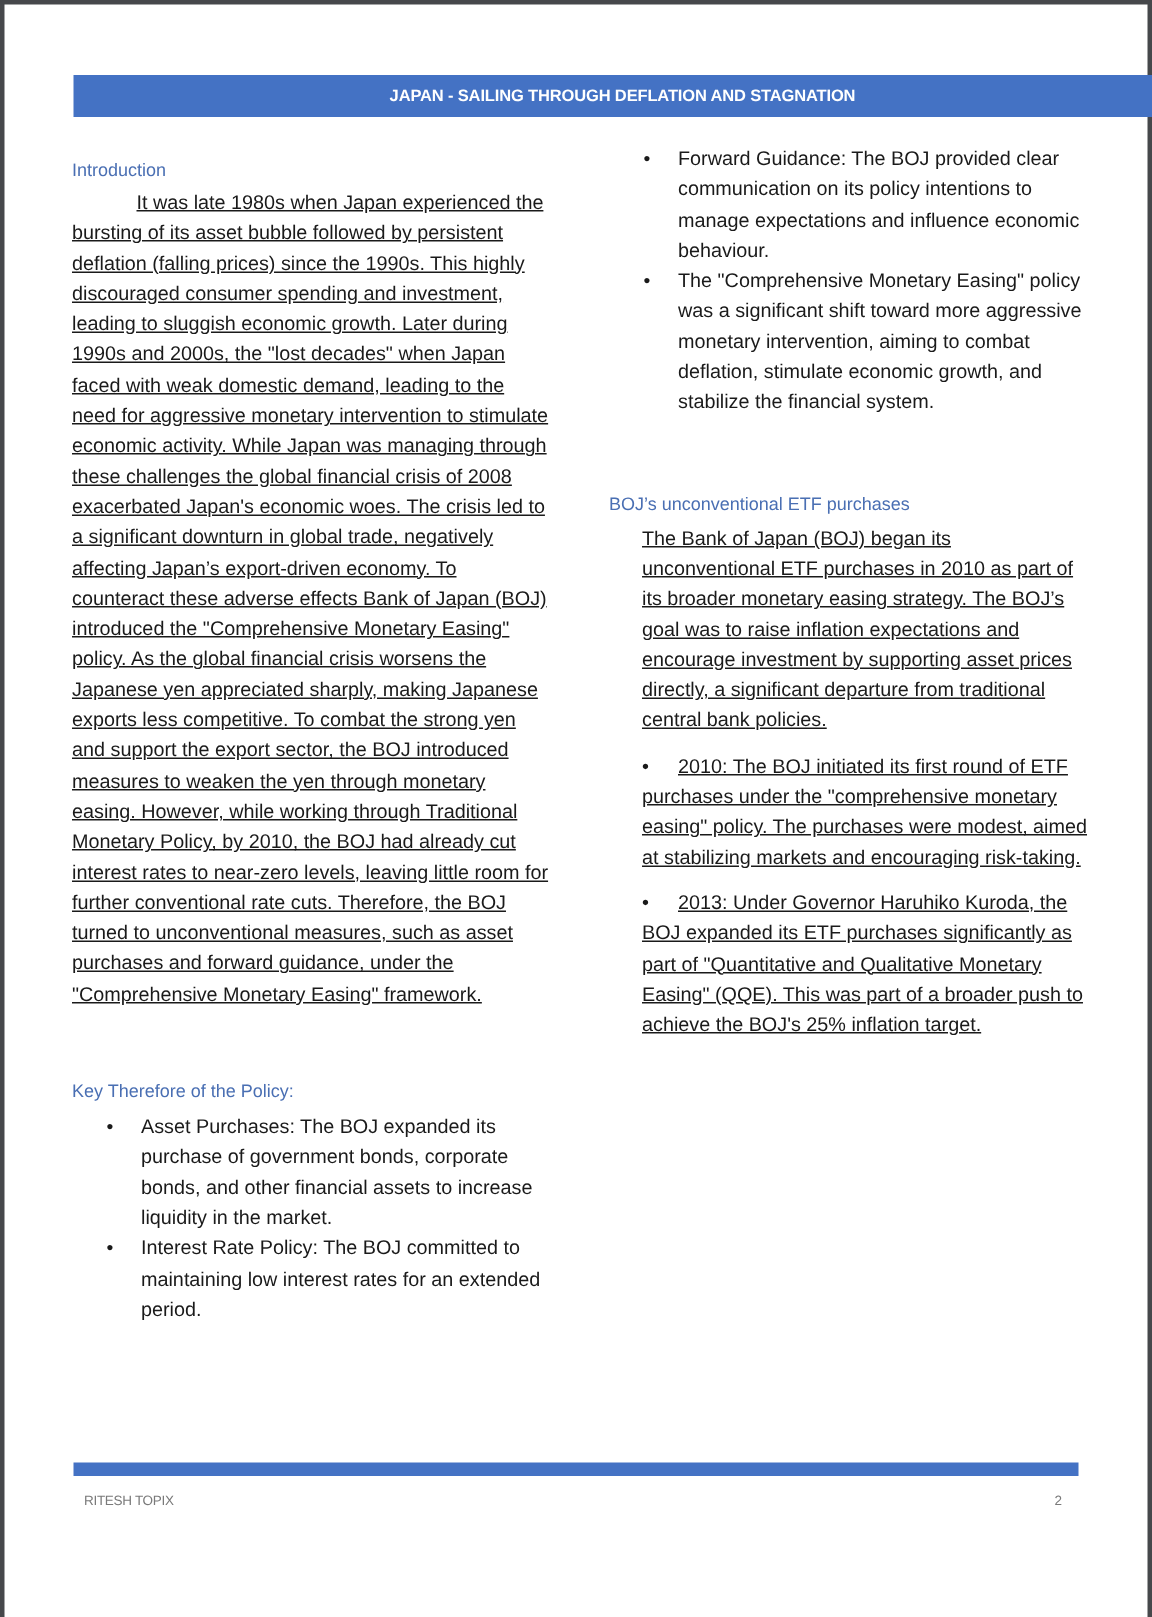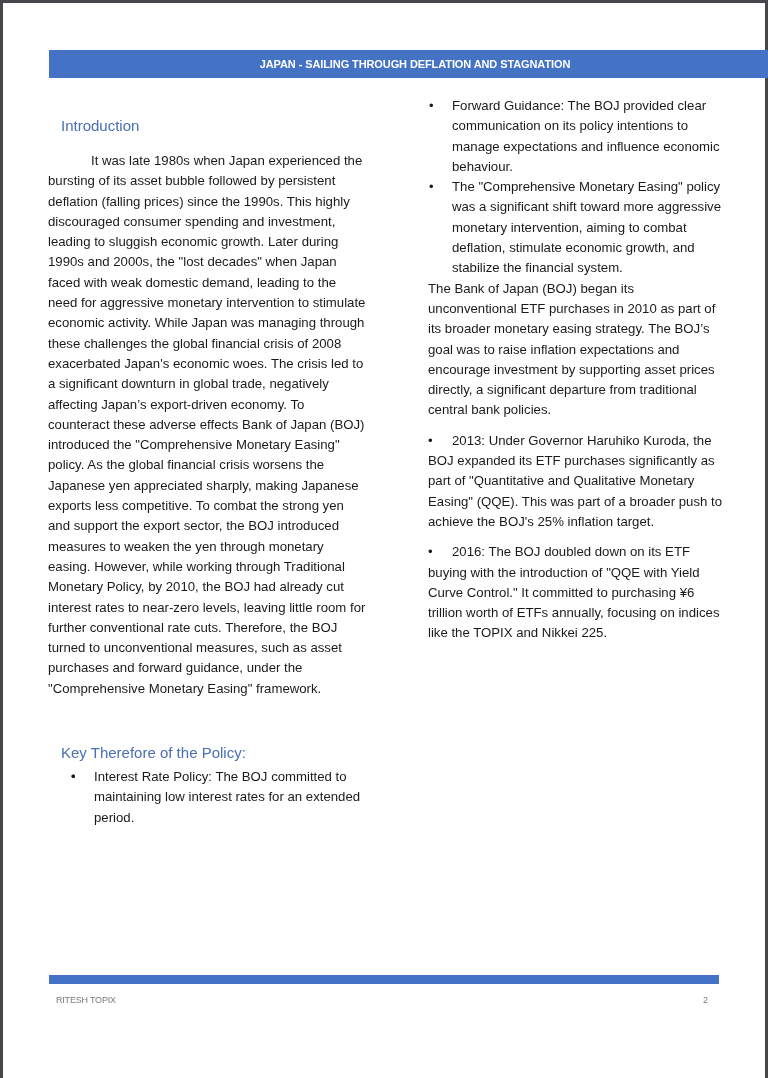--- a/index.html
+++ b/index.html
@@ -45,26 +45,27 @@
       width: 320px;
     }
     .col-right {
       left: 403px;
       top: 93px;
       width: 320px;
     }
     h2 {
       font-weight: normal;
       color: #4a6fb3;
-      font-size: 15px;
-      margin: 13px;
+      font-size: 12px;
+      margin: 0;
       line-height: 24px;
     }
     p {
       margin: 0;
+      text-decoration: underline;
     }
     .indent-first {
       text-indent: 43px;
     }
     ul.bullets {
       list-style: none;
       margin: 0;
       padding: 0 0 0 44px;
     }
     ul.bullets li {
@@ -117,47 +118,49 @@
   </div>
 
   <div class="col col-left">
     <h2>Introduction</h2>
     <p class="indent-first intro-para">It was late 1980s when Japan experienced the bursting of its asset bubble followed by persistent deflation (falling prices) since the 1990s. This highly discouraged consumer spending and investment, leading to sluggish economic growth. Later during 1990s and 2000s, the "lost decades" when Japan faced with weak domestic demand, leading to the need for aggressive monetary intervention to stimulate economic activity. While Japan was managing through these challenges the global financial crisis of 2008 exacerbated Japan's economic woes. The crisis led to a significant downturn in global trade, negatively affecting Japan’s export-driven economy. To counteract these adverse effects Bank of Japan (BOJ) introduced the "Comprehensive Monetary Easing" policy. As the global financial crisis worsens the Japanese yen appreciated sharply, making Japanese exports less competitive. To combat the strong yen and support the export sector, the BOJ introduced measures to weaken the yen through monetary easing. However, while working through Traditional Monetary Policy, by 2010, the BOJ had already cut interest rates to near-zero levels, leaving little room for further conventional rate cuts. Therefore, the BOJ turned to unconventional measures, such as asset purchases and forward guidance, under the "Comprehensive Monetary Easing" framework.</p>
 
     <h2 class="key-heading">Key Therefore of the Policy:</h2>
     <ul class="bullets">
       <li>
         <span class="dot">•</span>
+        <span>Asset Purchases: The BOJ expanded its purchase of government bonds, corporate bonds, and other financial assets to increase liquidity in the market.</span>
       </li>
       <li>
         <span class="dot">•</span>
         <span>Interest Rate Policy: The BOJ committed to maintaining low interest rates for an extended period.</span>
       </li>
     </ul>
   </div>
 
   <div class="col col-right">
     <ul class="bullets">
       <li>
         <span class="dot">•</span>
         <span>Forward Guidance: The BOJ provided clear communication on its policy intentions to manage expectations and influence economic behaviour.</span>
       </li>
       <li>
         <span class="dot">•</span>
         <span>The "Comprehensive Monetary Easing" policy was a significant shift toward more aggressive monetary intervention, aiming to combat deflation, stimulate economic growth, and stabilize the financial system.</span>
       </li>
     </ul>
 
+    <h2 class="etf-heading">BOJ’s unconventional ETF purchases</h2>
     <div class="etf-body">
       <p>The Bank of Japan (BOJ) began its unconventional ETF purchases in 2010 as part of its broader monetary easing strategy. The BOJ’s goal was to raise inflation expectations and encourage investment by supporting asset prices directly, a significant departure from traditional central bank policies.</p>
       <p class="etf-item">
-        <span class="bul">•</span><span>2013: Under Governor Haruhiko Kuroda, the BOJ expanded its ETF purchases significantly as part of "Quantitative and Qualitative Monetary Easing" (QQE). This was part of a broader push to achieve the BOJ's 25% inflation target.</span>
+        <span class="bul">•</span><span>2010: The BOJ initiated its first round of ETF purchases under the "comprehensive monetary easing" policy. The purchases were modest, aimed at stabilizing markets and encouraging risk-taking.</span>
       </p>
       <p class="etf-item">
-        <span class="bul">•</span><span>2016: The BOJ doubled down on its ETF buying with the introduction of "QQE with Yield Curve Control." It committed to purchasing ¥6 trillion worth of ETFs annually, focusing on indices like the TOPIX and Nikkei 225.</span>
+        <span class="bul">•</span><span>2013: Under Governor Haruhiko Kuroda, the BOJ expanded its ETF purchases significantly as part of "Quantitative and Qualitative Monetary Easing" (QQE). This was part of a broader push to achieve the BOJ's 25% inflation target.</span>
       </p>
     </div>
   </div>
 
   <div class="footer-bar"></div>
   <div class="footer-author">RITESH TOPIX</div>
   <div class="footer-page">2</div>
 
 </div>
 

